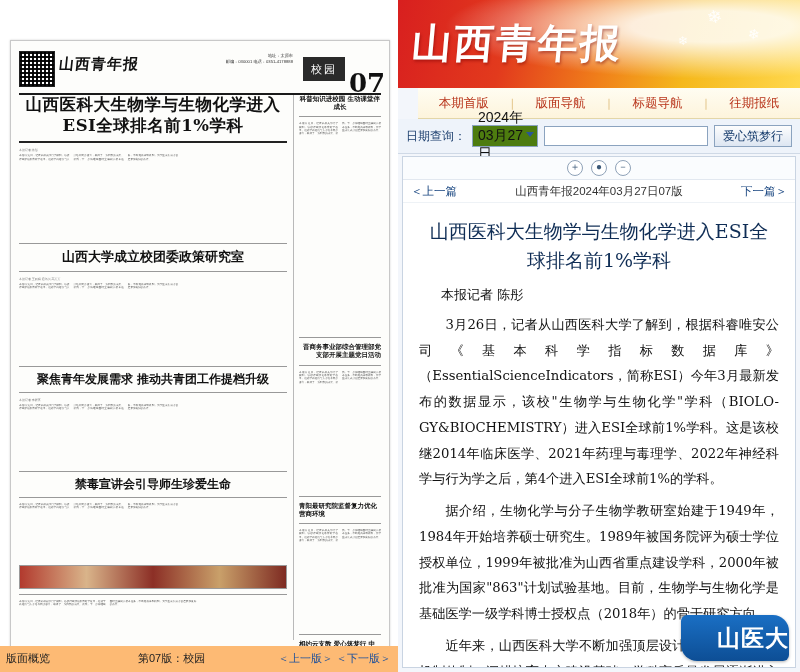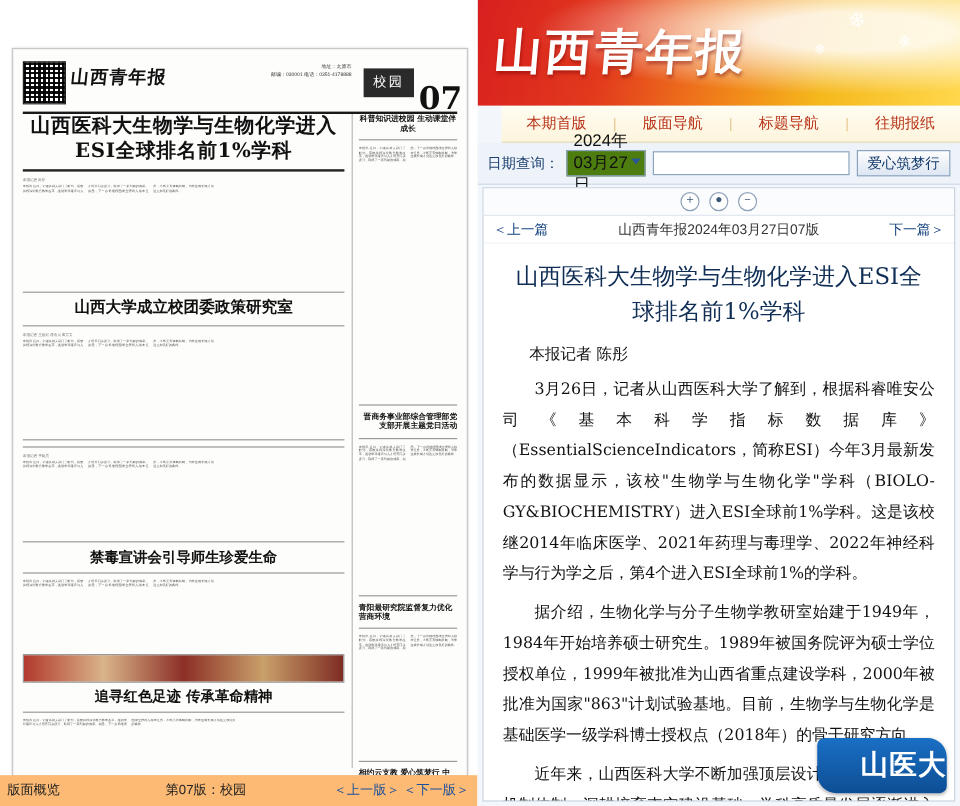--- a/index.html
+++ b/index.html
@@ -361,31 +361,31 @@
           <div class="byline">本报记者 陈彤</div>
           <div class="textcols" style="height:84px">本报讯 近日，记者从相关部门了解到，该校持续深化教育教学改革，推动学科建设与人才培养同步提升，取得了一系列新的成果。据悉，下一步将继续围绕立德树人根本任务，不断完善体制机制，为学生成长成才创造更加良好的条件。</div>
 
           <div class="rule"></div>
           <div class="hl hl-lg">山西大学成立校团委政策研究室</div>
           <div class="rule"></div>
           <div class="byline">本报记者 王丽娟 通讯员 高芳芳</div>
           <div class="textcols" style="height:78px">本报讯 近日，记者从相关部门了解到，该校持续深化教育教学改革，推动学科建设与人才培养同步提升，取得了一系列新的成果。据悉，下一步将继续围绕立德树人根本任务，不断完善体制机制，为学生成长成才创造更加良好的条件。</div>
 
           <div class="rule"></div>
+          <div class="hl hl-md">聚焦青年发展需求 推动共青团工作提档升级</div>
           <div class="rule"></div>
           <div class="byline">本报记者 李晓亮</div>
           <div class="textcols" style="height:62px">本报讯 近日，记者从相关部门了解到，该校持续深化教育教学改革，推动学科建设与人才培养同步提升，取得了一系列新的成果。据悉，下一步将继续围绕立德树人根本任务，不断完善体制机制，为学生成长成才创造更加良好的条件。</div>
 
           <div class="rule"></div>
           <div class="hl hl-md">禁毒宣讲会引导师生珍爱生命</div>
           <div class="rule"></div>
           <div class="textcols" style="height:58px">本报讯 近日，记者从相关部门了解到，该校持续深化教育教学改革，推动学科建设与人才培养同步提升，取得了一系列新的成果。据悉，下一步将继续围绕立德树人根本任务，不断完善体制机制，为学生成长成才创造更加良好的条件。</div>
 
           <div class="photo-strip"></div>
-          <div class="hl hl-md">追寻红色足迹 传承革命精神</div>
           <div class="rule"></div>
           <div class="textcols c3" style="height:26px">本报讯 近日，记者从相关部门了解到，该校持续深化教育教学改革，推动学科建设与人才培养同步提升，取得了一系列新的成果。据悉，下一步将继续围绕立德树人根本任务，不断完善体制机制，为学生成长成才创造更加良好的条件。</div>
         </div>
 
         <div class="col-side">
           <div class="hl hl-xs" style="text-align:center">科普知识进校园 生动课堂伴成长</div>
           <div class="rule"></div>
           <div class="textcols c2" style="height:210px">本报讯 近日，记者从相关部门了解到，该校持续深化教育教学改革，推动学科建设与人才培养同步提升，取得了一系列新的成果。据悉，下一步将继续围绕立德树人根本任务，不断完善体制机制，为学生成长成才创造更加良好的条件。</div>
 
           <div class="rule"></div>

